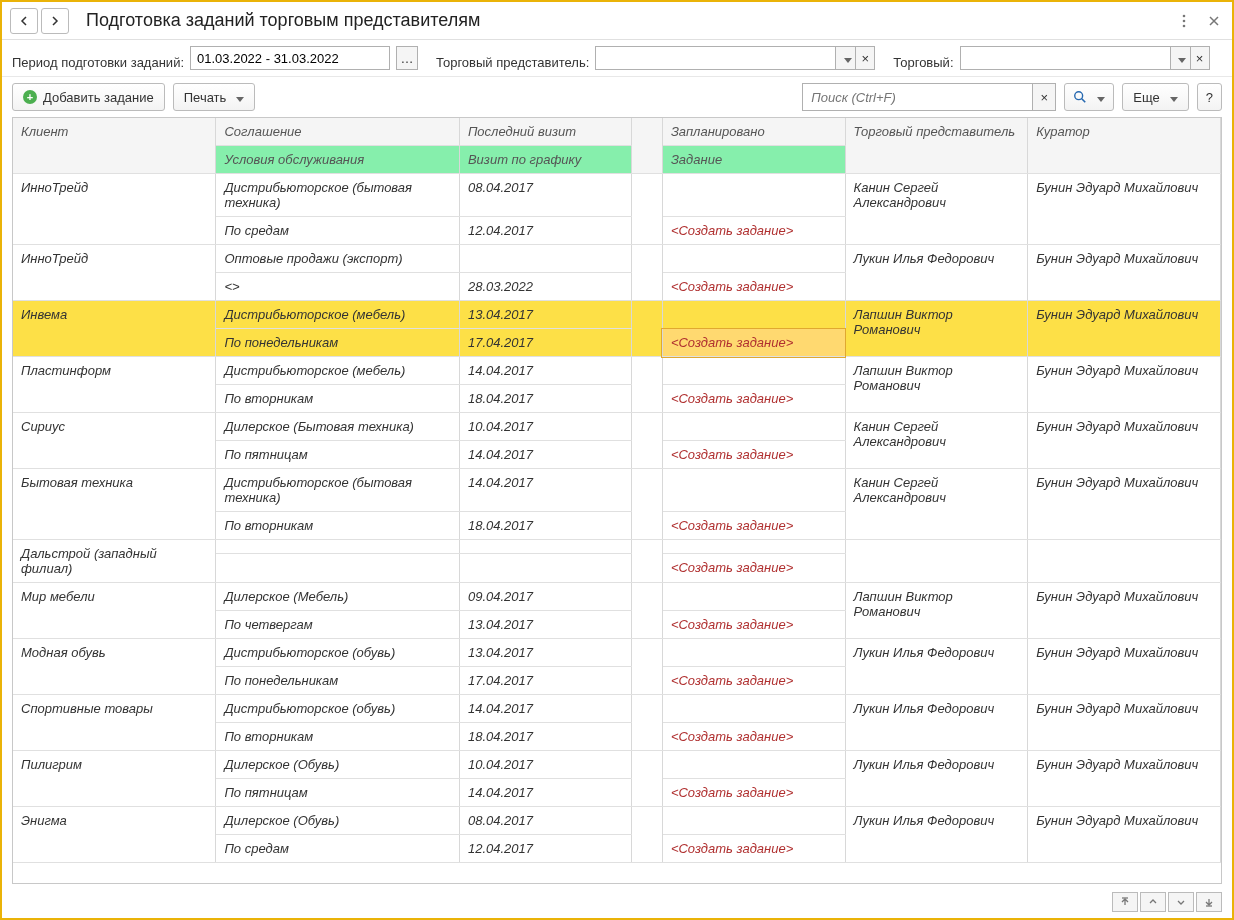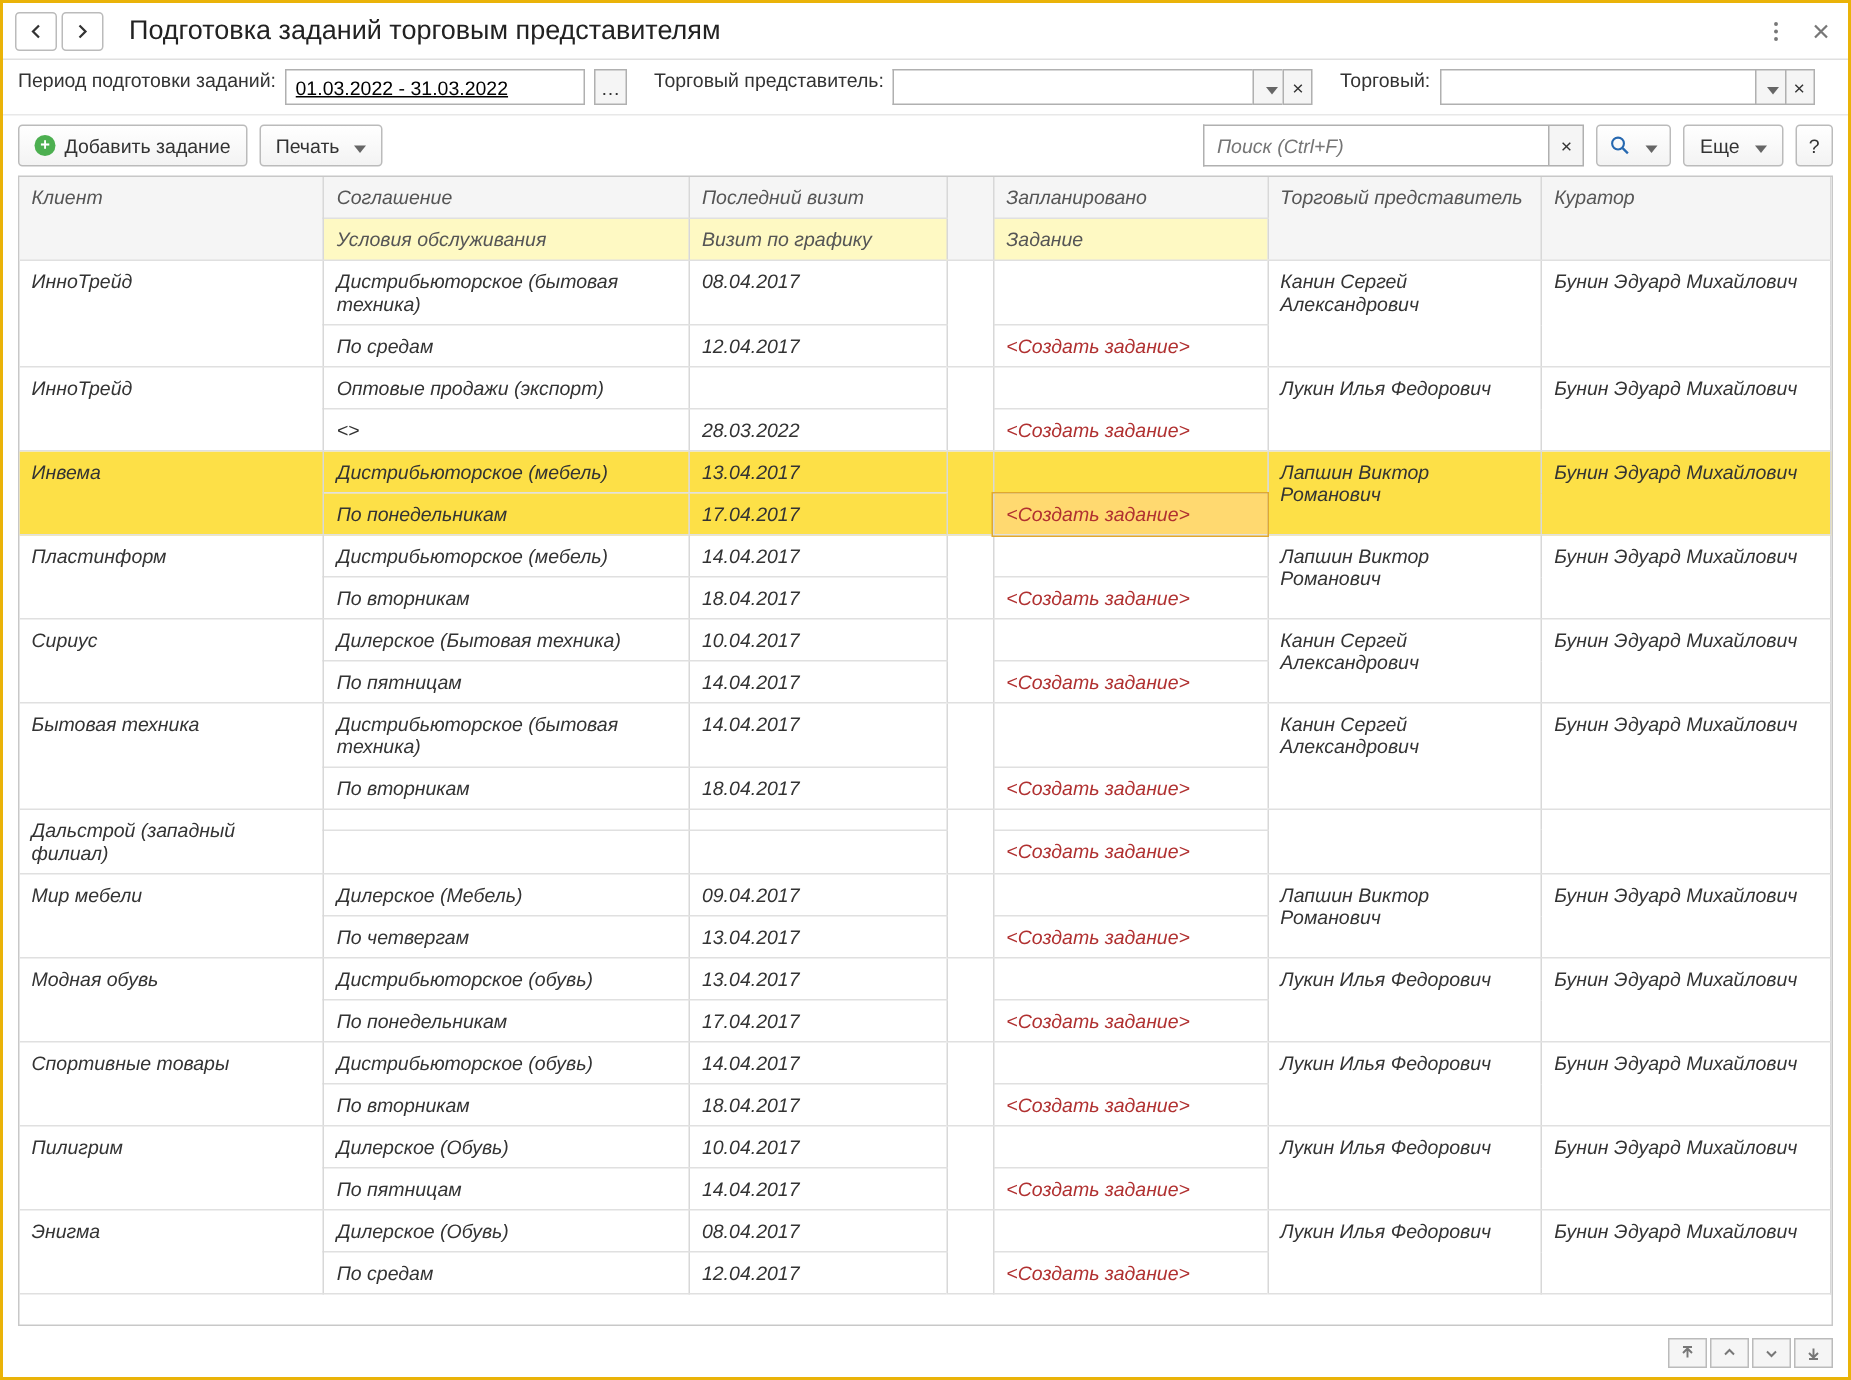--- a/index.html
+++ b/index.html
@@ -54,33 +54,32 @@
     width: 20px;
     height: 20px;
     display: inline-flex;
     align-items: center;
     justify-content: center;
     cursor: pointer;
     color: #666;
   }
   .filters {
     display: flex;
-    align-items: flex-start;
+    align-items: flex-end;
     padding: 6px 10px;
     gap: 6px;
     border-bottom: 1px solid #e8e8e8;
   }
   .filters label { color: #333; }
   .period-input {
     border: 1px solid #b0b0b0;
     height: 24px;
     padding: 1px 6px;
     width: 200px;
     font-size: 13px;
-    text-decoration: underline;
   }
   .ellipsis-btn {
     width: 22px; height: 24px;
     border: 1px solid #b0b0b0;
     background: #f5f5f5;
     display:inline-flex; align-items:center; justify-content:center;
     cursor:pointer;
   }
   .combo {
     display: inline-flex;
@@ -168,21 +167,21 @@
     text-align: left;
     padding: 6px 8px;
     font-weight: normal;
     vertical-align: top;
   }
   table.grid thead th {
     background: #f5f5f5;
     color: #555;
   }
   table.grid thead tr.h2 th {
-    background: #fef9c3;
+    background: #86efac;
   }
   .col-client { width: 200px; }
   .col-agr { width: 240px; }
   .col-visit { width: 170px; }
   .col-icon { width: 30px; }
   .col-plan { width: 180px; }
   .col-rep { width: 180px; }
   .col-cur { width: 190px; }
   .create-link { color: #b03030; }
   tr.sel td { background: #fde047; }

